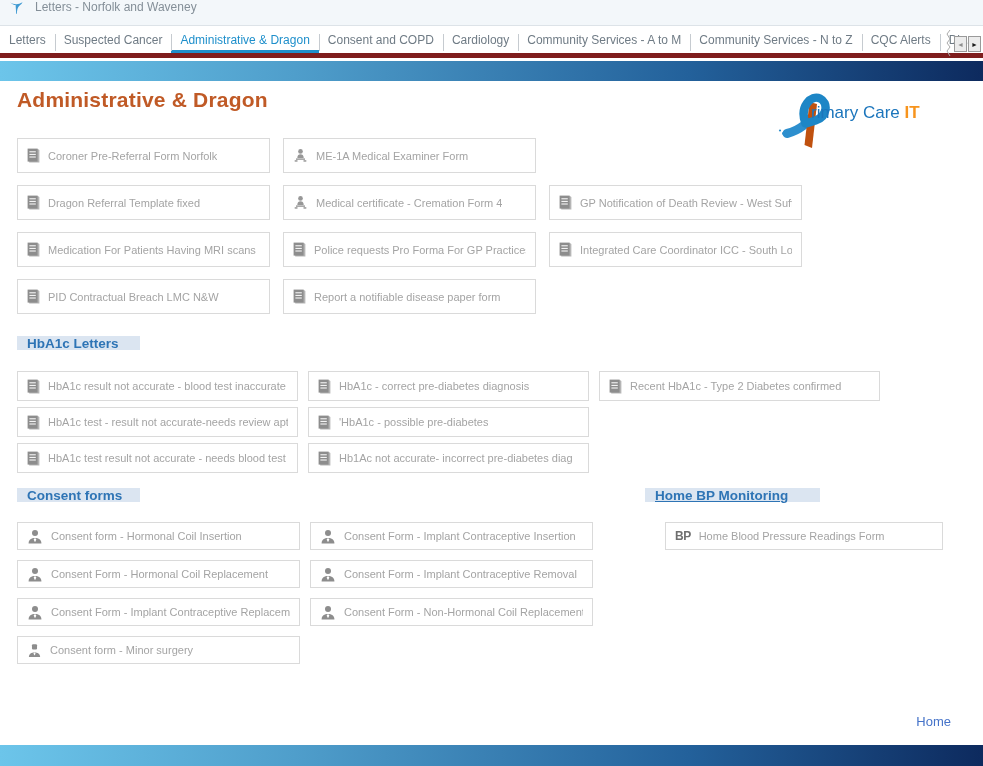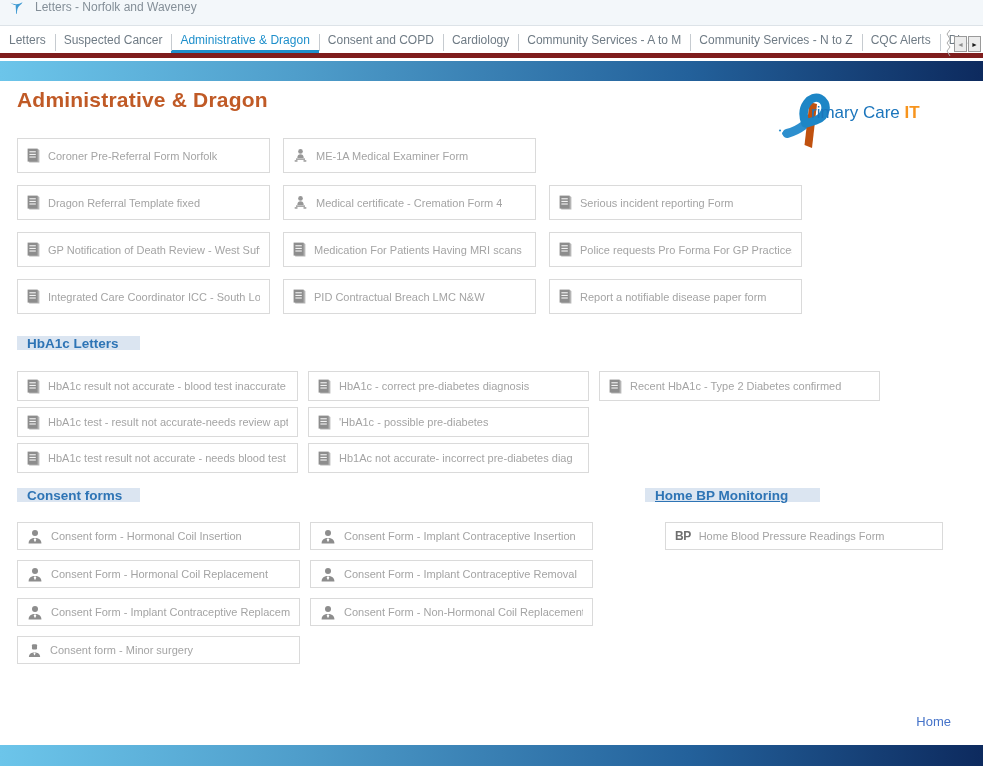--- a/index.html
+++ b/index.html
@@ -173,34 +173,20 @@
           <svg width="13" height="15" viewBox="0 0 13 15">
             <path d="M10.5 0.8 L12.4 2 V14.6 L2.2 14.6 V13.2" fill="#b5b5b5"></path>
             <rect x="0.6" y="0.6" width="10" height="13" fill="#8d8d8d"></rect>
             <g stroke="#ffffff" stroke-width="1">
               <line x1="2.4" y1="3.8" x2="8.8" y2="3.8"></line>
               <line x1="2.4" y1="6.4" x2="8.8" y2="6.4"></line>
               <line x1="2.4" y1="9" x2="8.8" y2="9"></line>
             </g>
           </svg>
         </span>
-      <span class="lb">Serious incident reporting Form</span>
-    </div>
-    <div class="btn">
-      <span class="ic">
-          <svg width="13" height="15" viewBox="0 0 13 15">
-            <path d="M10.5 0.8 L12.4 2 V14.6 L2.2 14.6 V13.2" fill="#b5b5b5"></path>
-            <rect x="0.6" y="0.6" width="10" height="13" fill="#8d8d8d"></rect>
-            <g stroke="#ffffff" stroke-width="1">
-              <line x1="2.4" y1="3.8" x2="8.8" y2="3.8"></line>
-              <line x1="2.4" y1="6.4" x2="8.8" y2="6.4"></line>
-              <line x1="2.4" y1="9" x2="8.8" y2="9"></line>
-            </g>
-          </svg>
-        </span>
       <span class="lb">GP Notification of Death Review - West Suffolk</span>
     </div>
     <div class="btn">
       <span class="ic">
           <svg width="13" height="15" viewBox="0 0 13 15">
             <path d="M10.5 0.8 L12.4 2 V14.6 L2.2 14.6 V13.2" fill="#b5b5b5"></path>
             <rect x="0.6" y="0.6" width="10" height="13" fill="#8d8d8d"></rect>
             <g stroke="#ffffff" stroke-width="1">
               <line x1="2.4" y1="3.8" x2="8.8" y2="3.8"></line>
               <line x1="2.4" y1="6.4" x2="8.8" y2="6.4"></line>

